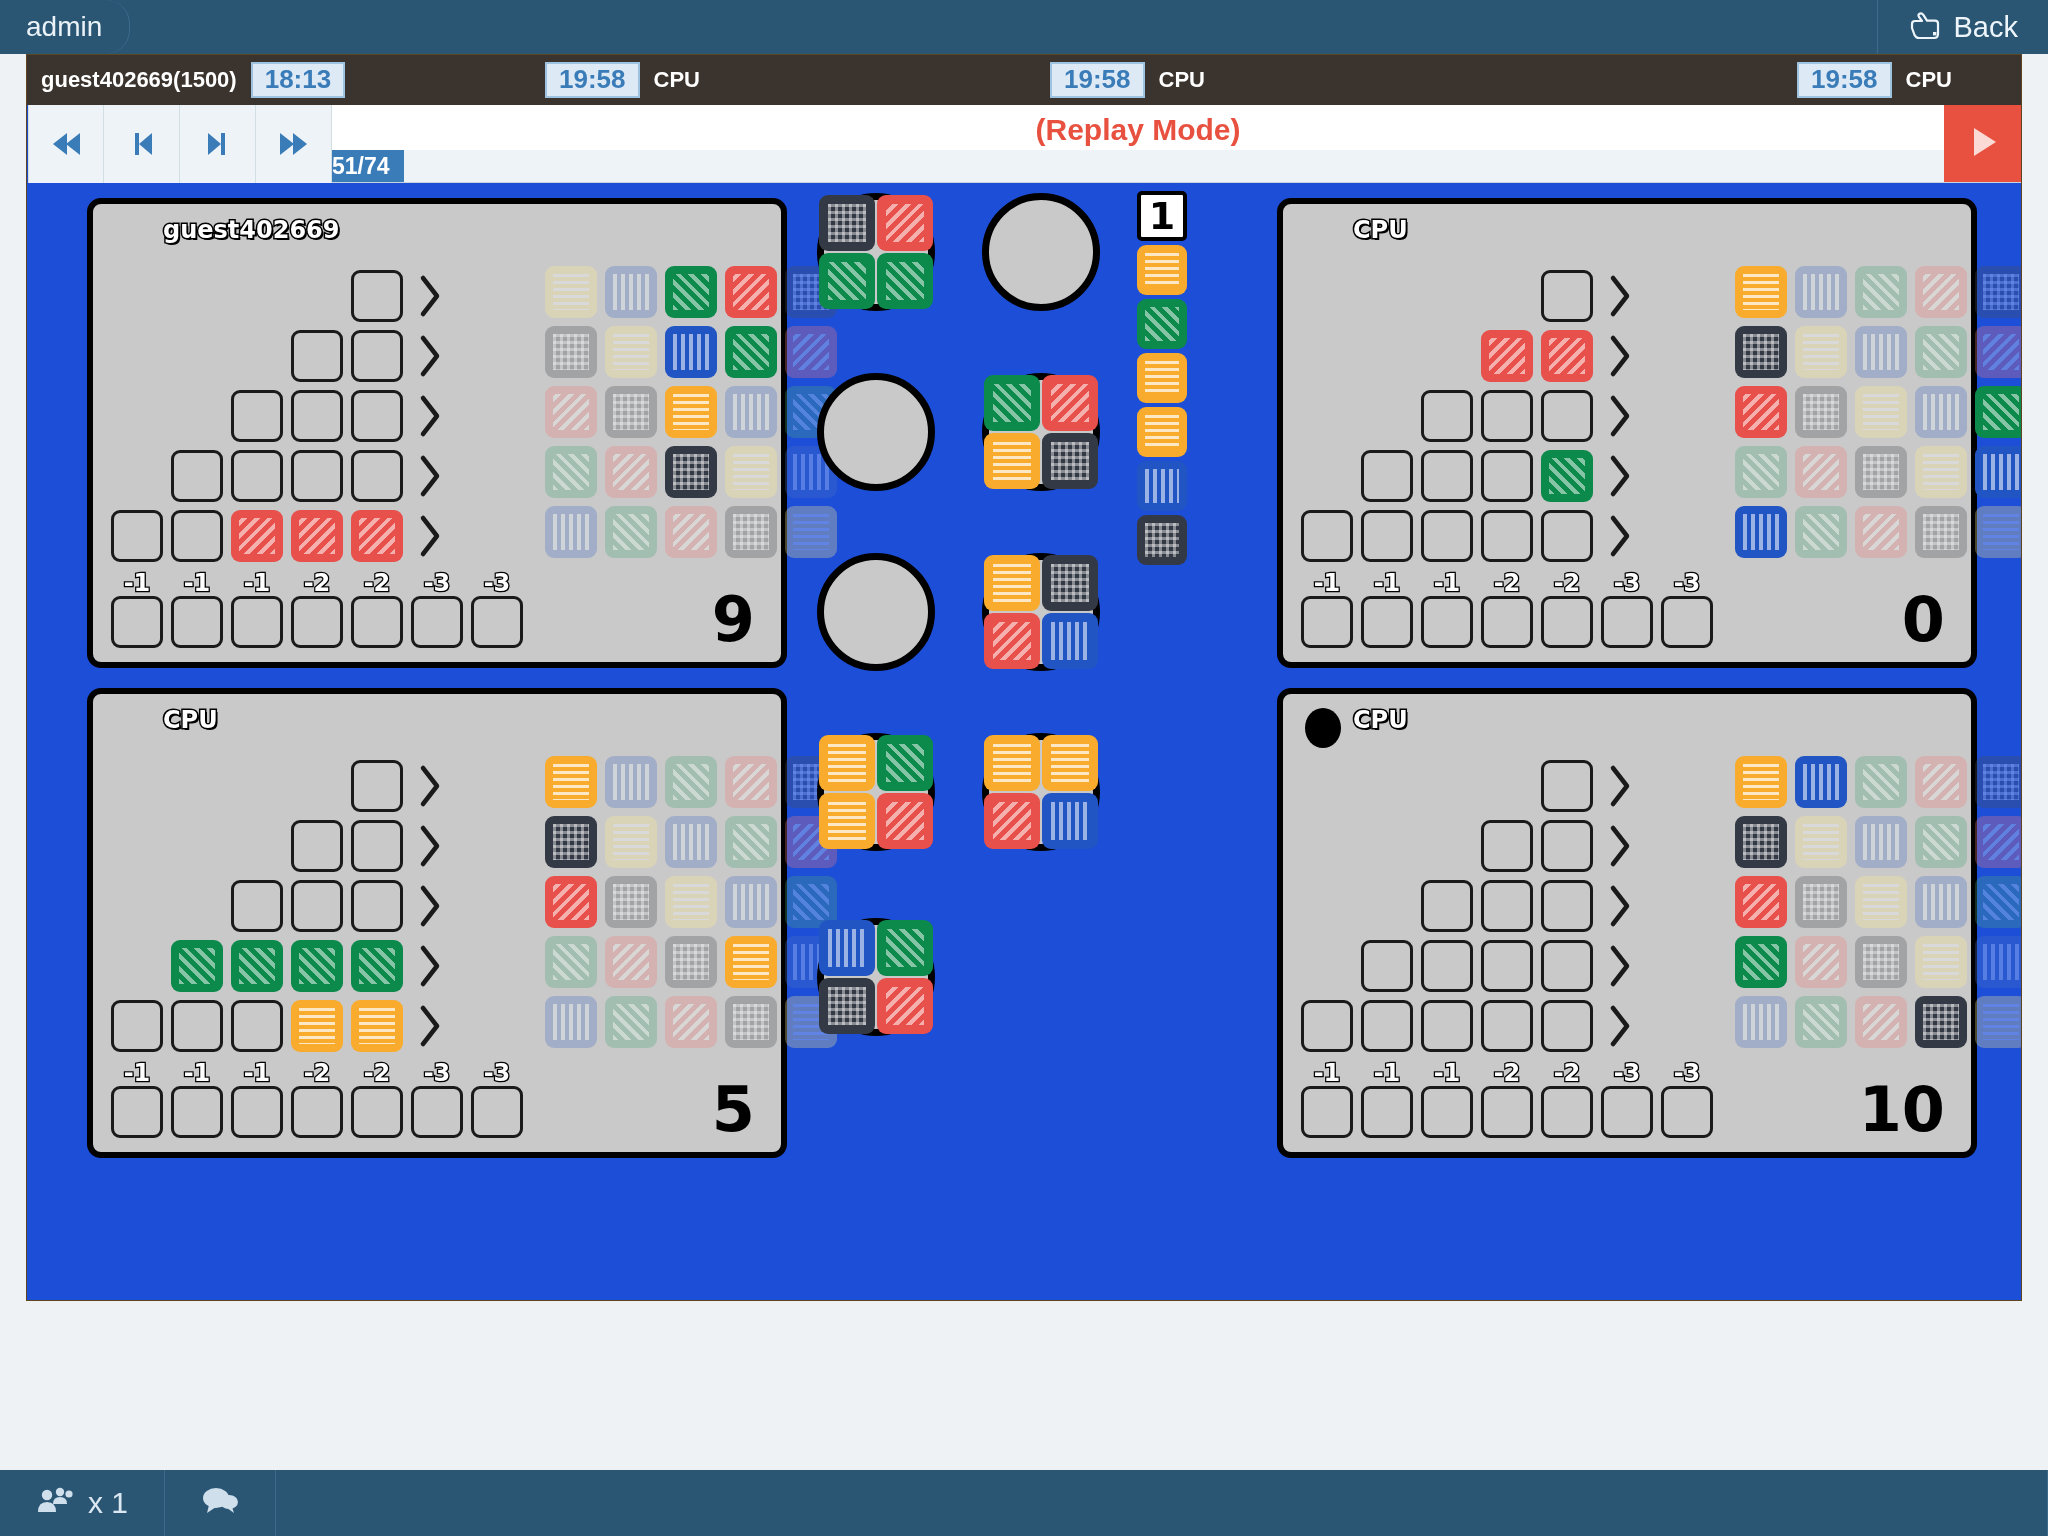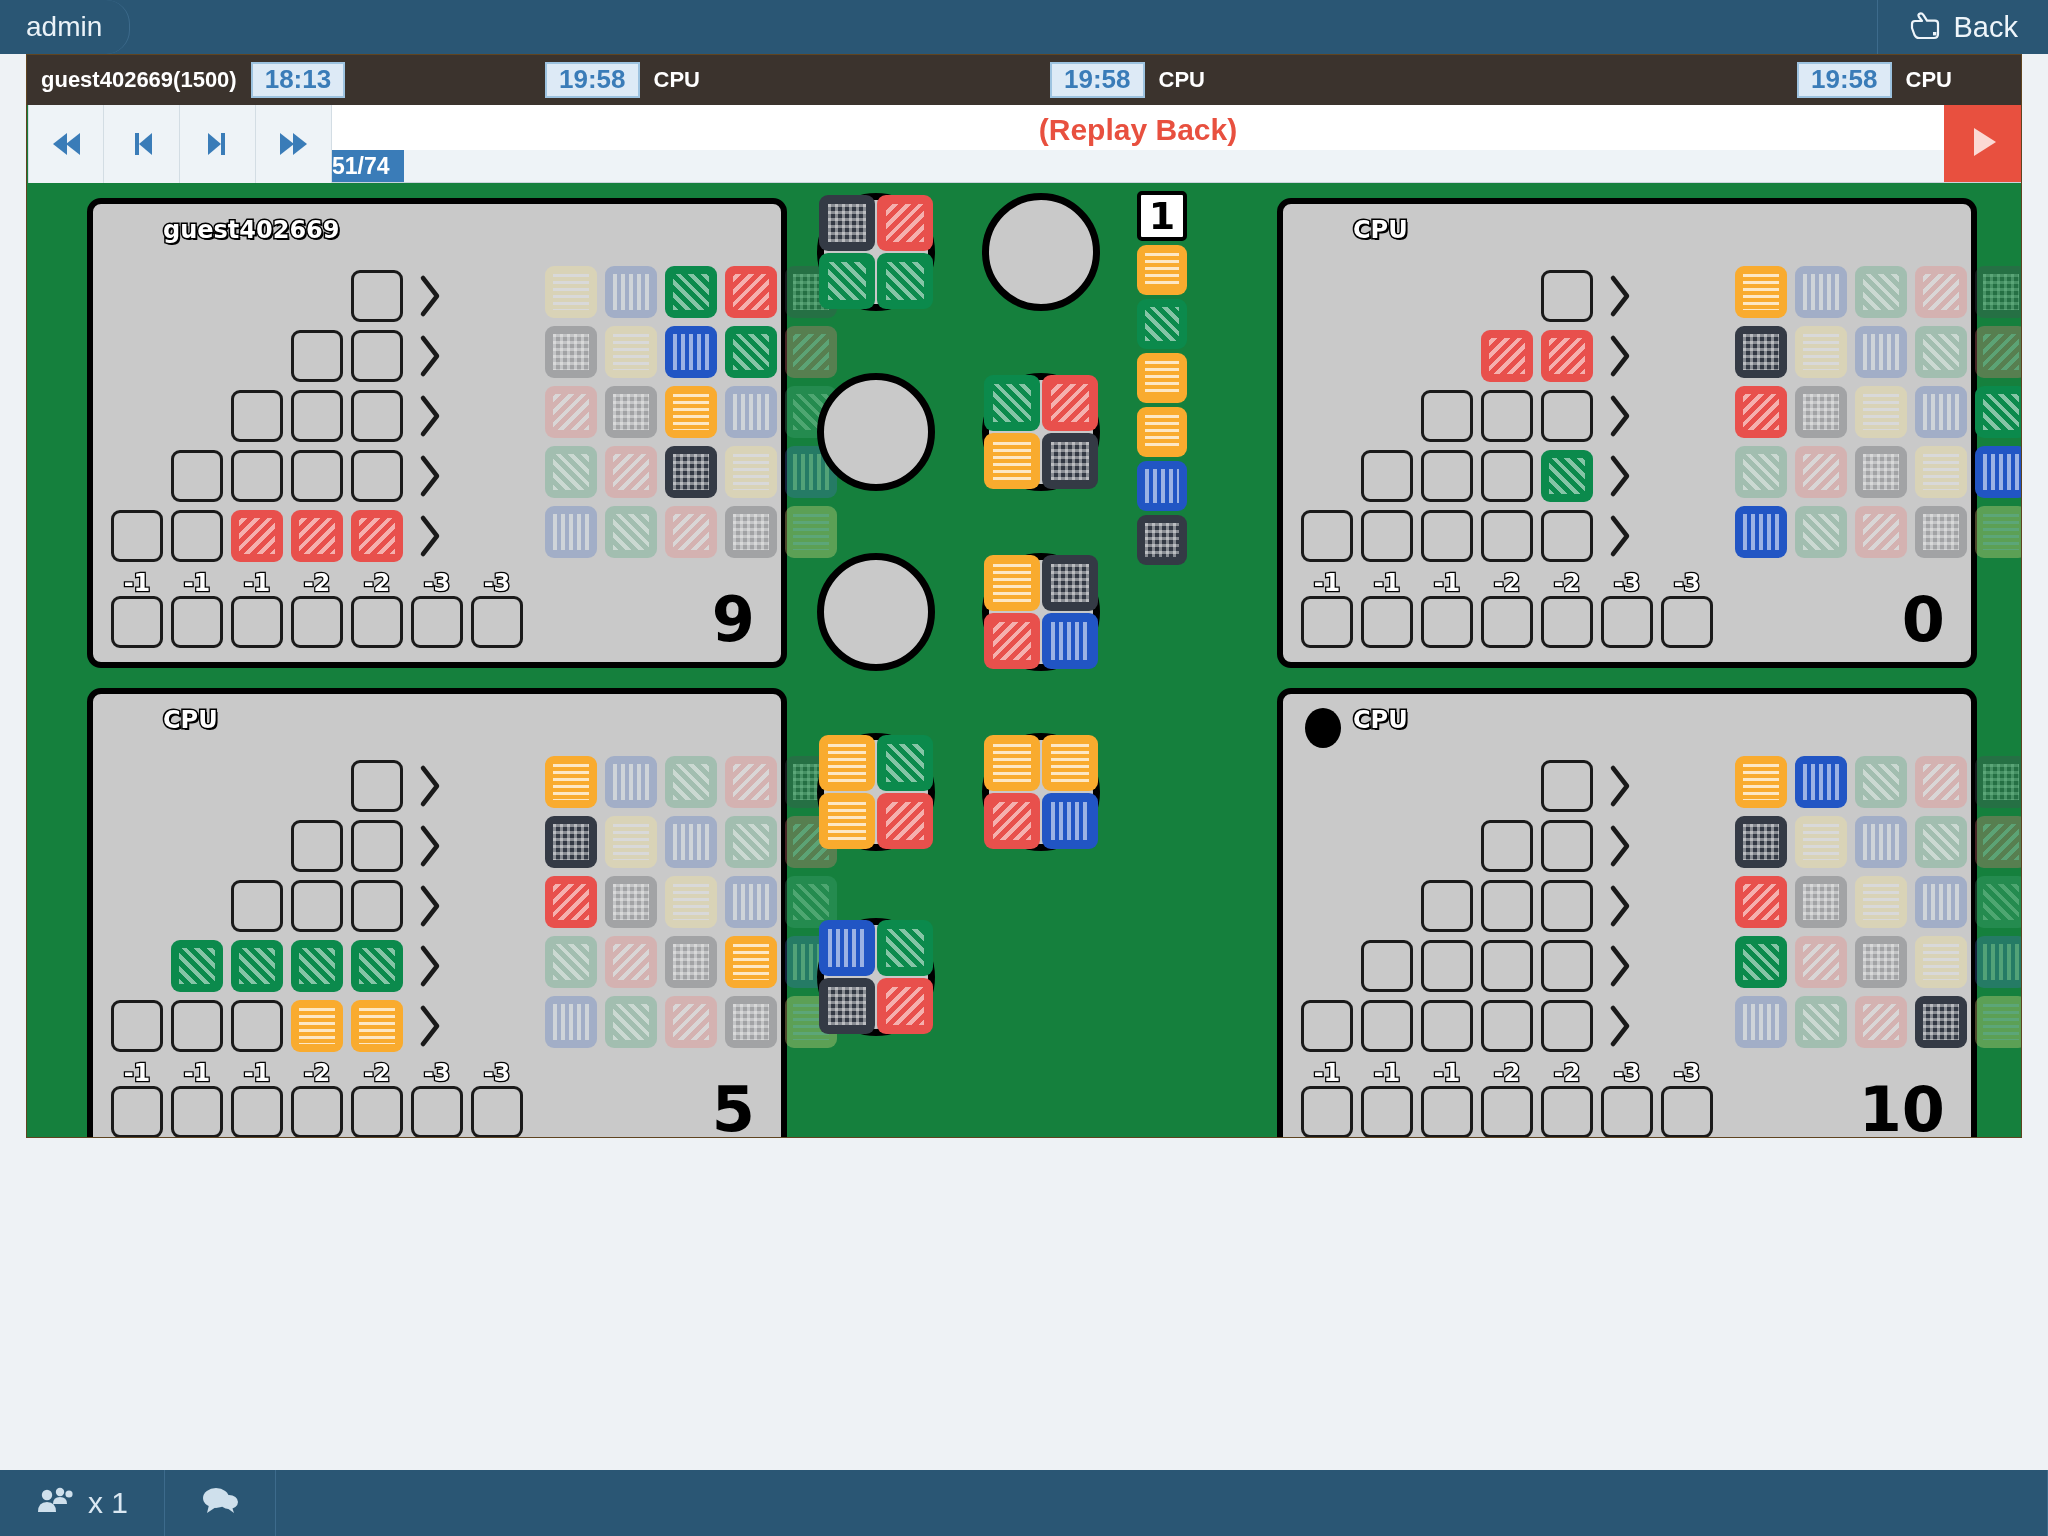--- a/index.html
+++ b/index.html
@@ -24,22 +24,22 @@
   #back-btn {
     display: flex; align-items: center; gap: 12px;
     border-left: 1px solid #3d6b8c; padding: 0 30px; cursor: pointer;
     color: #eef5fa; font-size: 29px;
   }
   #back-btn svg { display: block; }
 
   
   #game-frame {
     position: absolute; top: 54px; left: 26px;
-    width: 1996px; height: 1084px;
-    background: #15803d;
+    width: 1996px; height: 1247px;
+    background: #1d4ed8;
     border: 1px solid #5f4420;
     overflow: hidden;
   }
 
   
   #players-strip {
     position: absolute; top: 0; left: 0; width: 1996px; height: 50px;
     background: #3b332d; display: flex; align-items: center;
   }
   .pstrip-cell {
@@ -299,21 +299,21 @@
         </svg>
       </div>
       <div class="nav-btn">
         <svg width="38" height="30" viewBox="0 0 38 30">
           <polygon points="5,4 5,26 19,15" fill="#3a7cb8"></polygon>
           <polygon points="18,4 18,26 32,15" fill="#3a7cb8"></polygon>
         </svg>
       </div>
     </div>
     <div id="replay-center">
-      <div id="replay-label">(Replay Back)</div>
+      <div id="replay-label">(Replay Mode)</div>
       <div id="progress-track">
         <div id="progress-fill">
           <span>51/74</span>
         </div>
       </div>
     </div>
     <div id="play-btn">
       <span>
         <svg width="34" height="38" viewBox="0 0 34 38">
           <polygon points="8,5 8,33 30,19" fill="#fbd9d4"></polygon>

